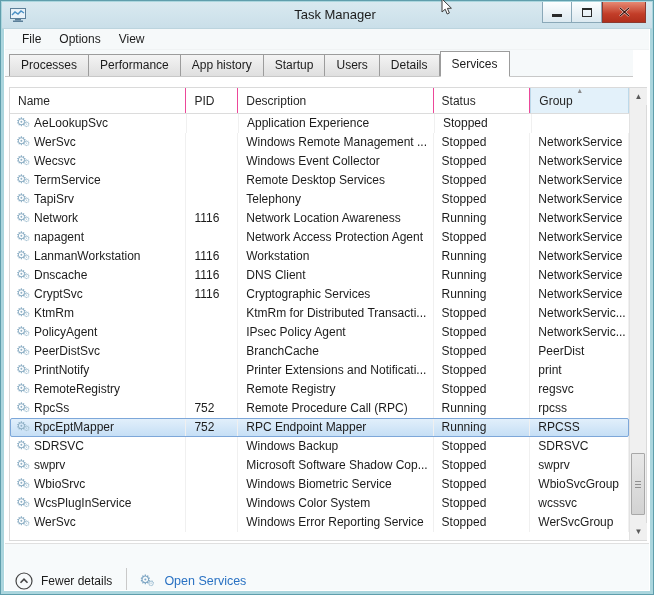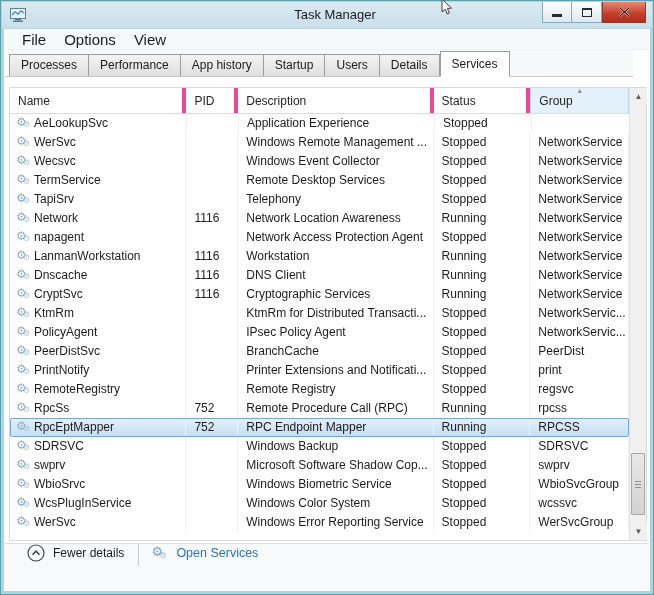--- a/index.html
+++ b/index.html
@@ -39,21 +39,21 @@
 
   
   .cursor{ position:absolute; left:438px; top:-3px; z-index:50; }
 
   
   .menubar{
     position:absolute; left:4px; right:4px; top:28px; height:21px;
     background:#f6f9fa; display:flex; align-items:center; padding-left:8px;
     border-bottom:1px solid #f0f3f4;
   }
-  .menu-item{ font-size:15px; color:#1c1c1c; padding:2px 9px; cursor:default; }
+  .menu-item{ font-size:12px; color:#1c1c1c; padding:2px 9px; cursor:default; }
 
   
   .tabstrip{
     position:absolute; left:4px; right:20px; top:49px; height:27px;
     background:#f6f9fa; border-bottom:1px solid #c8c8c8;
     display:flex; align-items:flex-end; padding-left:4px;
   }
   .tab{
     font-size:12px; color:#1c1c1c; padding:3px 11px 4px 11px; margin-right:0;
     border:1px solid #9c9c9c; border-bottom:none;
@@ -69,21 +69,21 @@
 
   
   .table{
     position:absolute; left:8px; top:86px; width:638px; height:454px;
     border:1px solid #dadada; background:#ffffff;
   }
   .thead{ position:absolute; left:0; top:0; right:17px; height:26px; display:flex;
     border-bottom:1px solid #dcdcdc; background:#ffffff; }
   .hcell{
     font-size:12px; color:#262626; padding:6px 0 0 8px;
-    border-right:4px solid #ec4899; position:relative; cursor:default;
+    border-right:1px solid #ec4899; position:relative; cursor:default;
   }
   .hcell.sorted{ background:#e3f1fa; border-right:1px solid #bcd9ea; border-left:1px solid #bcd9ea; }
   .sort-arrow{
     position:absolute; top:-1px; left:50%; transform:translateX(-50%);
     font-size:8px; color:#8a8a8a; line-height:8px;
   }
   .c-name{ width:177px; } .c-pid{ width:52px; } .c-desc{ width:196px; }
   .c-status{ width:97px; } .c-group{ width:99px; border-right:none; }
 
   .tbody{ position:absolute; left:0; top:26px; right:17px; bottom:0; overflow:hidden; }
@@ -117,21 +117,21 @@
     position:absolute; left:1px; width:14px; top:365px; height:62px;
     background:linear-gradient(#e8e8e8,#d2d2d2); border:1px solid #a8a8a8; border-radius:1px;
   }
   .sb-grip{ position:absolute; left:3px; right:3px; top:27px; height:8px;
     background:repeating-linear-gradient(#8f8f8f 0 1px, transparent 1px 3px); }
 
   
   .footer{
     position:absolute; left:4px; right:4px; bottom:4px; height:47px;
     background:#f7fafb; border-top:1px solid #e0e0e0;
-    display:flex; align-items:flex-start; padding-left:22px;
+    display:flex; align-items:flex-end; padding-left:10px;
   }
   .fewer{ display:flex; align-items:center; cursor:default; }
   .circle-icon{ width:18px; height:18px; margin-right:8px; }
   .fewer-label{ font-size:12px; color:#1c1c1c; }
   .vsep{ width:1px; height:22px; background:#c9c9c9; margin:0 12px 0 14px; }
   .open-services{ display:flex; align-items:center; cursor:pointer; text-decoration:none; }
   .os-gearwrap{ position:relative; width:18px; height:18px; margin-right:7px; }
   .os-g1{ position:absolute; left:0; top:0; font-size:13px; color:#7ea6c4; }
   .os-g2{ position:absolute; left:8px; top:7px; font-size:8px; color:#9dbdd2; }
   .os-label{ font-size:12.5px; color:#2a72c3; }

